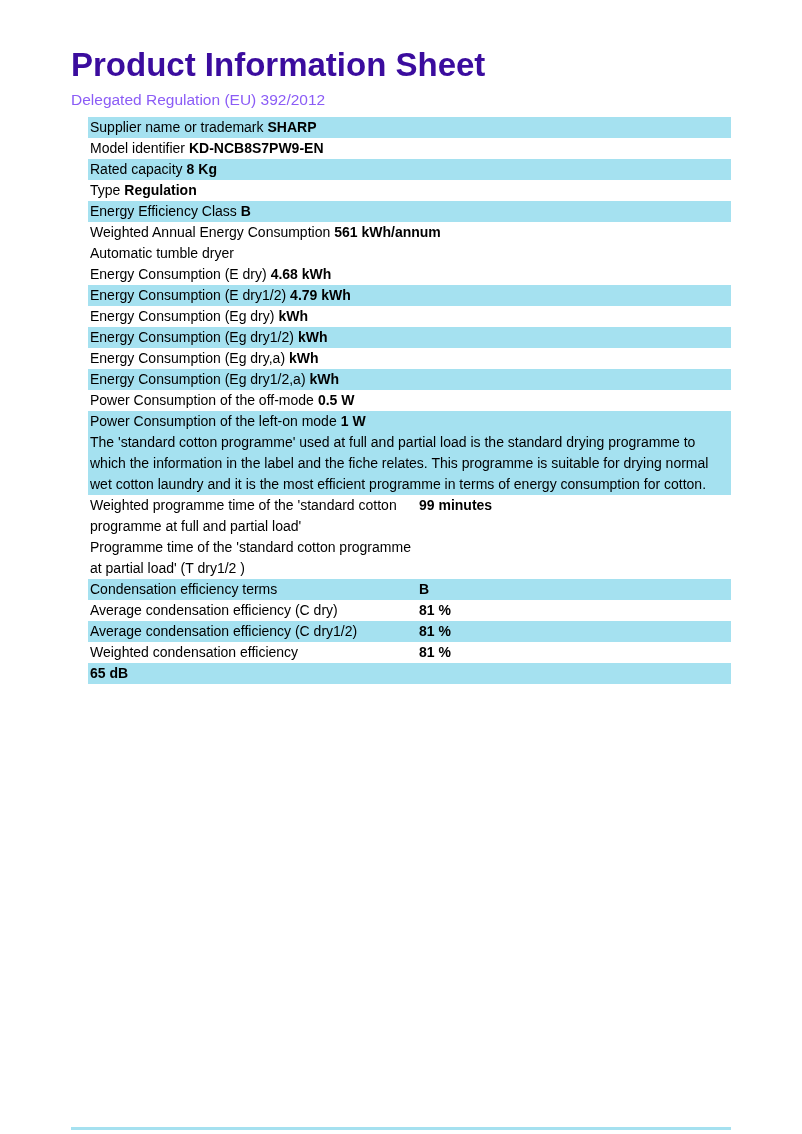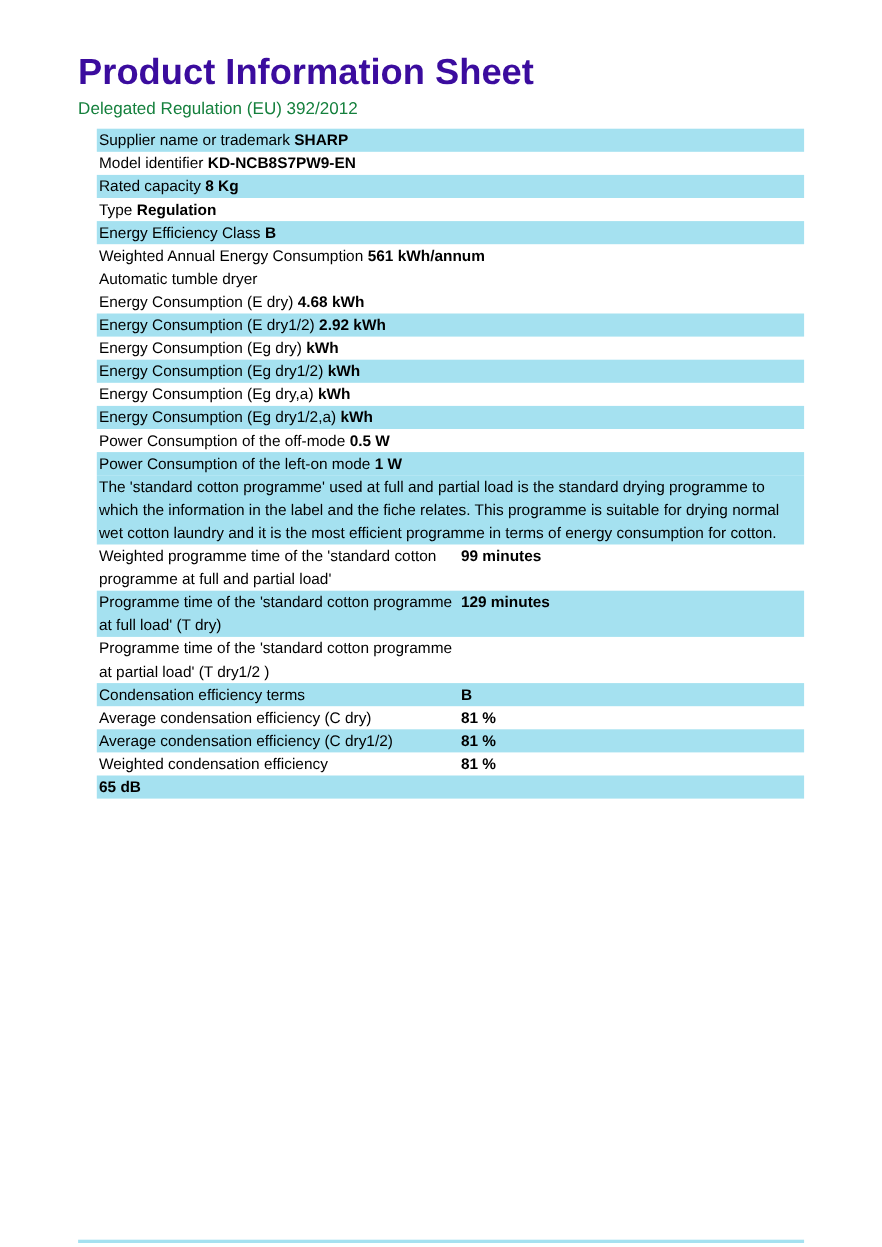--- a/index.html
+++ b/index.html
@@ -17,21 +17,21 @@
   .title {
     font-size: 33px;
     font-weight: bold;
     color: var(--title, #3b0c9e);
     line-height: 34px;
     margin-bottom: 8px;
   }
   .subtitle {
     font-size: 15.5px;
     line-height: 19px;
-    color: #15803d;
+    color: #8b5cf6;
     margin-bottom: 8px;
   }
 
   .info-table { width: 660px; }
   .row {
     font-size: 14px;
     line-height: 21px;
     padding: 0 2px;
     margin-left: 17px;
   }
@@ -66,37 +66,33 @@
     <div class="subtitle">Delegated Regulation (EU) 392/2012</div>
     <div class="info-table">
         <div class="row inline hl"><span class="row-label">Supplier name or trademark</span><span class="row-value">SHARP</span></div>
         <div class="row inline plain"><span class="row-label">Model identifier</span><span class="row-value">KD-NCB8S7PW9-EN</span></div>
         <div class="row inline hl"><span class="row-label">Rated capacity</span><span class="row-value">8 Kg</span></div>
         <div class="row inline plain"><span class="row-label">Type</span><span class="row-value">Regulation</span></div>
         <div class="row inline hl"><span class="row-label">Energy Efficiency Class</span><span class="row-value">B</span></div>
         <div class="row inline plain"><span class="row-label">Weighted Annual Energy Consumption</span><span class="row-value">561 kWh/annum</span></div>
         <div class="row inline plain"><span class="row-label">Automatic tumble dryer</span></div>
         <div class="row inline plain"><span class="row-label">Energy Consumption (E dry)</span><span class="row-value">4.68 kWh</span></div>
-        <div class="row inline hl"><span class="row-label">Energy Consumption (E dry1/2)</span><span class="row-value">2.92 kWh</span></div>
+        <div class="row inline hl"><span class="row-label">Energy Consumption (E dry1/2)</span><span class="row-value">4.79 kWh</span></div>
         <div class="row inline plain"><span class="row-label">Energy Consumption (Eg dry)</span><span class="row-value">kWh</span></div>
         <div class="row inline hl"><span class="row-label">Energy Consumption (Eg dry1/2)</span><span class="row-value">kWh</span></div>
         <div class="row inline plain"><span class="row-label">Energy Consumption (Eg dry,a)</span><span class="row-value">kWh</span></div>
         <div class="row inline hl"><span class="row-label">Energy Consumption (Eg dry1/2,a)</span><span class="row-value">kWh</span></div>
         <div class="row inline plain"><span class="row-label">Power Consumption of the off-mode</span><span class="row-value">0.5 W</span></div>
         <div class="row inline hl"><span class="row-label">Power Consumption of the left-on mode</span><span class="row-value">1 W</span></div>
         <div class="row paragraph hl">
           <span class="row-label">The 'standard cotton programme' used at full and partial load is the standard drying programme to which the information in the label and the fiche relates. This programme is suitable for drying normal wet cotton laundry and it is the most efficient programme in terms of energy consumption for cotton.</span>
         </div>
         <div class="row twocol plain">
           <span class="row-label">Weighted programme time of the 'standard cotton programme at full and partial load'</span>
           <span class="row-value">99 minutes</span>
-        </div>
-        <div class="row twocol hl">
-          <span class="row-label">Programme time of the 'standard cotton programme at full load' (T dry)</span>
-          <span class="row-value">129 minutes</span>
         </div>
         <div class="row twocol plain">
           <span class="row-label">Programme time of the 'standard cotton programme at partial load' (T dry1/2 )</span>
         </div>
         <div class="row twocol hl">
           <span class="row-label">Condensation efficiency terms</span>
           <span class="row-value">B</span>
         </div>
         <div class="row twocol plain">
           <span class="row-label">Average condensation efficiency (C dry)</span>

